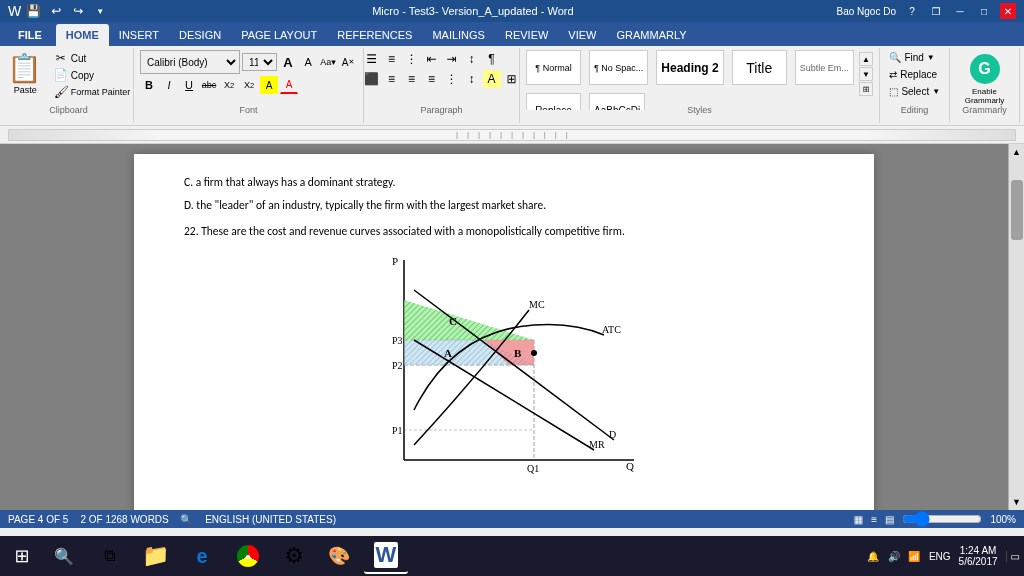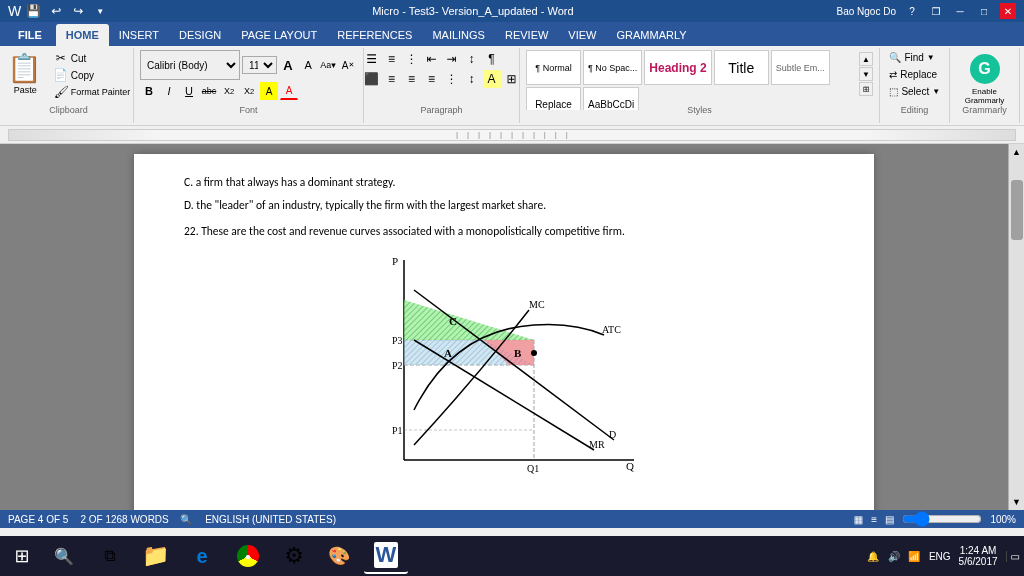--- a/index.html
+++ b/index.html
@@ -91,21 +91,21 @@
     
     .font-group { flex: 0 0 auto; }
     .font-controls-row {
       display: flex;
       align-items: center;
       gap: 2px;
       margin-bottom: 2px;
     }
     .font-select {
       font-size: 10px;
-      height: 30px;
+      height: 24px;
       border: 1px solid #aaa;
       padding: 0 2px;
       width: 100px;
     }
     .font-size-select {
       font-size: 10px;
       height: 18px;
       border: 1px solid #aaa;
       padding: 0 2px;
       width: 35px;
@@ -125,21 +125,21 @@
       background: white;
       min-width: 55px;
       text-align: center;
       height: 35px;
       display: flex;
       align-items: center;
       justify-content: center;
     }
     .style-item.normal { font-size: 9px; }
     .style-item.h1 { font-size: 13px; font-weight: bold; color: #2b579a; }
-    .style-item.h2 { font-size: 12px; font-weight: bold; color: #be185d; }
+    .style-item.h2 { font-size: 12px; font-weight: bold; color: #000000; }
     .style-item.title-style { font-size: 14px; }
     .style-item.subtitle-style { font-size: 9px; color: #666; }
 
     
     .editing-small-btn {
       display: flex;
       align-items: center;
       gap: 3px;
       cursor: pointer;
       padding: 2px 4px;
@@ -420,21 +420,21 @@
         <div class="indent-btn">⋮</div>
         <div class="indent-btn">↕</div>
         <div class="indent-btn" style="background:#ffff88;width:18px;height:18px;display:flex;align-items:center;justify-content:center;">A</div>
         <div class="indent-btn">⊞</div>
       </div>
     </div>
     <div class="ribbon-group-label">Paragraph</div>
   </div>
 
   <div class="ribbon-group" style="min-width:360px;flex:1;">
-    <div style="padding-bottom:14px;display:flex;gap:2px;flex-wrap:wrap;max-height:60px;overflow:hidden;">
+    <div style="padding-bottom:14px;display:flex;gap:8px;flex-wrap:wrap;max-height:60px;overflow:hidden;">
       <div class="style-item normal">
         <span>¶ Normal</span>
       </div>
       <div class="style-item normal">
         <span>¶ No Spac...</span>
       </div>
       <div class="style-item h2">
         <span>Heading 2</span>
       </div>
       <div class="style-item title-style">

